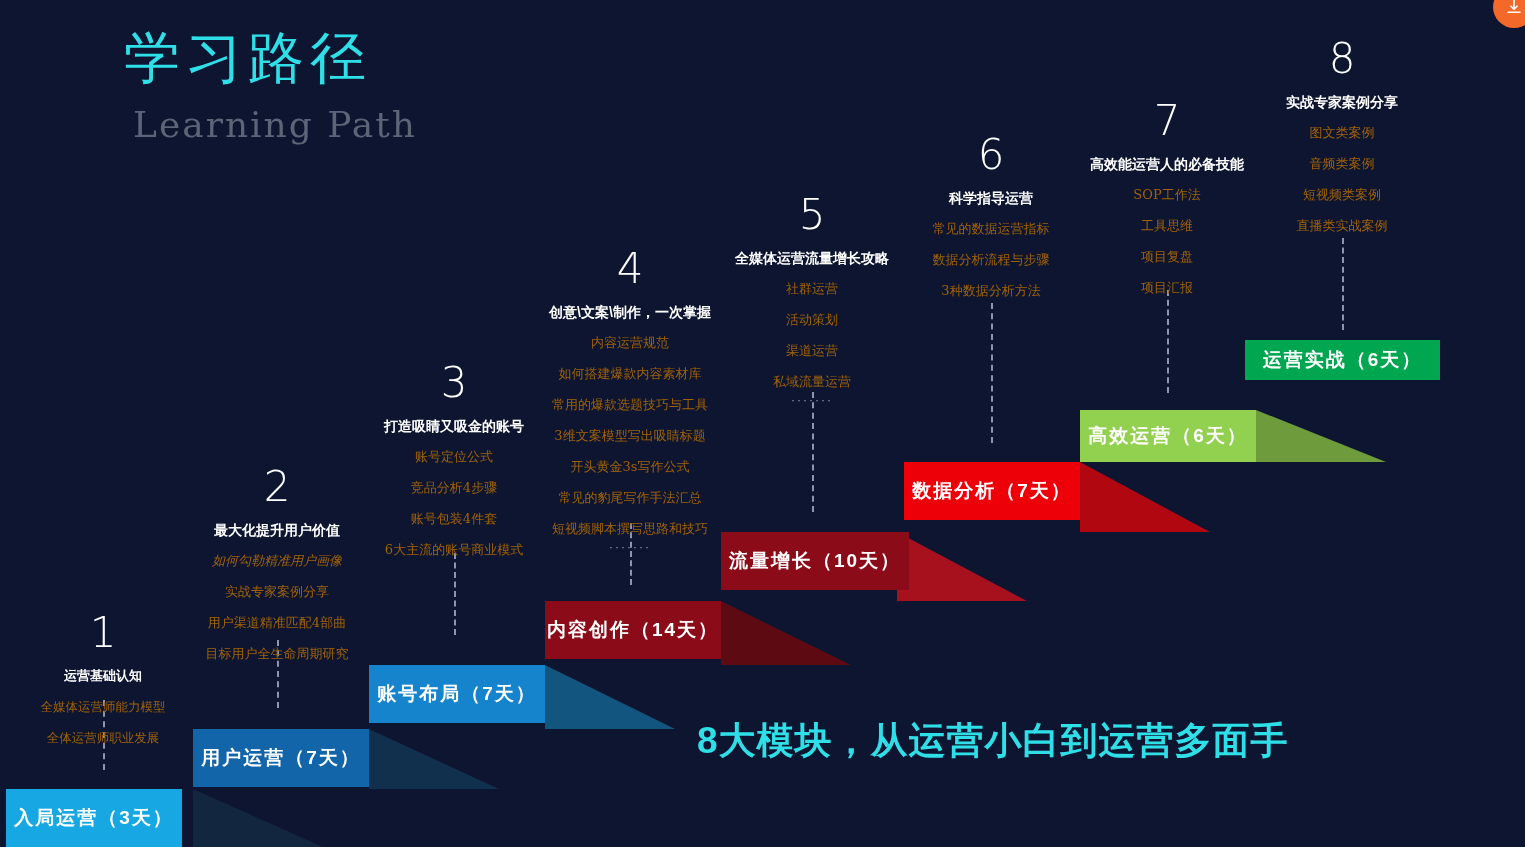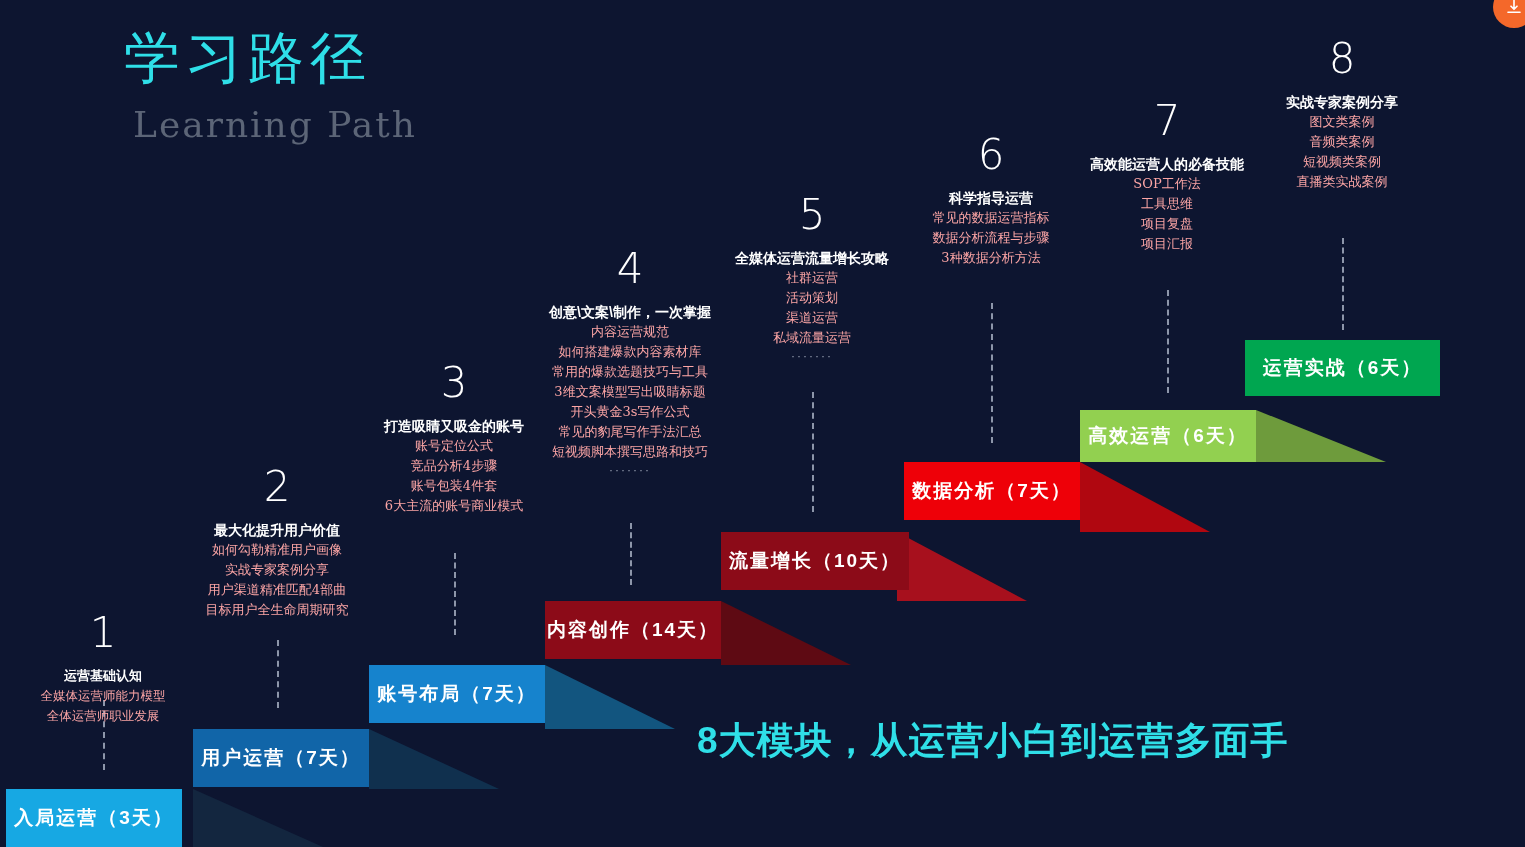--- a/index.html
+++ b/index.html
@@ -60,23 +60,24 @@
   .info .num{
     font-family:"DejaVu Sans","Liberation Sans",sans-serif;
     font-weight:300;color:#ffffff;
     line-height:1;
   }
   .info .head{
     color:#ffffff;font-weight:700;
     white-space:nowrap;
   }
   .info .sub{
-    color:#fca5a5;font-weight:400;
+    color:#a16207;font-weight:400;
     font-family:"DejaVu Serif","Liberation Serif",serif;
     white-space:nowrap;
+    margin-top:11px;
   }
   .info .dots{
     color:#9aa2b4;letter-spacing:2px;
   }
   .dash{
     position:absolute;
     width:0;border-left:2px dashed #8d96aa;
   }
 </style>
 </head>
@@ -100,21 +101,21 @@
         <div class="sub" style="font-size: 12.5px; line-height: 20px;">全体运营师职业发展</div>
       </div>
       <div class="riser" style="left: 369px; top: 729px; width: 130px; height: 60px; background: rgb(16, 48, 78); clip-path: polygon(0px 0px, 100% 100%, 0px 100%);"></div>
       <div class="step-box" style="left: 193px; top: 729px; width: 176px; height: 58px; background: rgb(17, 101, 168); font-size: 19px;">
         <span>用户运营（7天）</span>
       </div>
       <div class="dash" style="left: 277px; top: 640px; height: 68px;"></div>
       <div class="info" style="left: 117px; top: 466px; width: 320px;">
         <div class="num" style="font-size: 42px; margin-bottom: 12px;">2</div>
         <div class="head" style="font-size: 14px; line-height: 20px;">最大化提升用户价值</div>
-        <div class="sub" style="font-size: 13px; line-height: 20px;">如何勾勒精准用户画像</div>
+        <div class="sub" style="font-size: 13px; line-height: 20px; font-style: italic;">如何勾勒精准用户画像</div>
         <div class="sub" style="font-size: 13px; line-height: 20px;">实战专家案例分享</div>
         <div class="sub" style="font-size: 13px; line-height: 20px;">用户渠道精准匹配4部曲</div>
         <div class="sub" style="font-size: 13px; line-height: 20px;">目标用户全生命周期研究</div>
       </div>
       <div class="riser" style="left: 545px; top: 665px; width: 130px; height: 64px; background: rgb(18, 85, 127); clip-path: polygon(0px 0px, 100% 100%, 0px 100%);"></div>
       <div class="step-box" style="left: 369px; top: 665px; width: 176px; height: 58px; background: rgb(22, 131, 205); font-size: 19px;">
         <span>账号布局（7天）</span>
       </div>
       <div class="dash" style="left: 454px; top: 553px; height: 82px;"></div>
       <div class="info" style="left: 294px; top: 362px; width: 320px;">
@@ -174,21 +175,21 @@
       </div>
       <div class="dash" style="left: 1167px; top: 290px; height: 103px;"></div>
       <div class="info" style="left: 1007px; top: 100px; width: 320px;">
         <div class="num" style="font-size: 42px; margin-bottom: 12px;">7</div>
         <div class="head" style="font-size: 14px; line-height: 20px;">高效能运营人的必备技能</div>
         <div class="sub" style="font-size: 13px; line-height: 20px;">SOP工作法</div>
         <div class="sub" style="font-size: 13px; line-height: 20px;">工具思维</div>
         <div class="sub" style="font-size: 13px; line-height: 20px;">项目复盘</div>
         <div class="sub" style="font-size: 13px; line-height: 20px;">项目汇报</div>
       </div>
-      <div class="step-box" style="left: 1245px; top: 340px; width: 195px; height: 56px; background: rgb(0, 166, 80); font-size: 19px;">
+      <div class="step-box" style="left: 1245px; top: 340px; width: 195px; height: 40px; background: rgb(0, 166, 80); font-size: 19px;">
         <span>运营实战（6天）</span>
       </div>
       <div class="dash" style="left: 1342px; top: 238px; height: 92px;"></div>
       <div class="info" style="left: 1182px; top: 38px; width: 320px;">
         <div class="num" style="font-size: 42px; margin-bottom: 12px;">8</div>
         <div class="head" style="font-size: 14px; line-height: 20px;">实战专家案例分享</div>
         <div class="sub" style="font-size: 13px; line-height: 20px;">图文类案例</div>
         <div class="sub" style="font-size: 13px; line-height: 20px;">音频类案例</div>
         <div class="sub" style="font-size: 13px; line-height: 20px;">短视频类案例</div>
         <div class="sub" style="font-size: 13px; line-height: 20px;">直播类实战案例</div>

